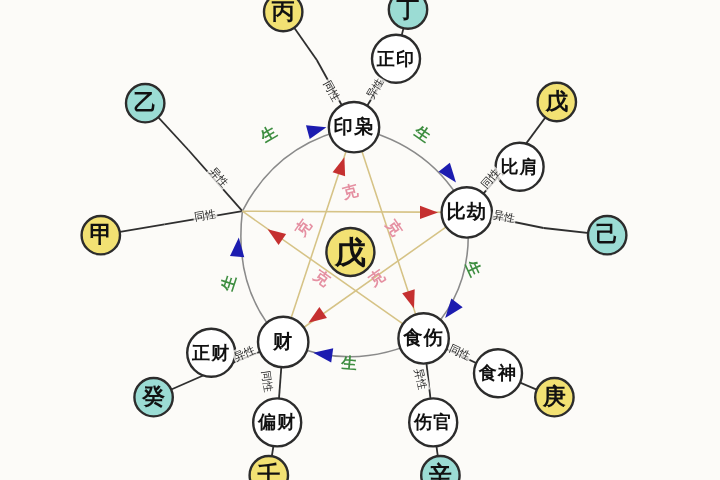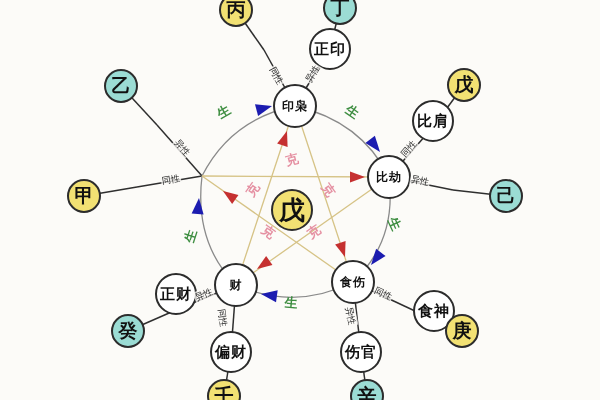--- a/index.html
+++ b/index.html
@@ -8,21 +8,21 @@
     background:#fcfbf8;
     font-family:"DejaVu Sans","Liberation Sans",sans-serif;
   }
   #wires{position:absolute;left:0;top:0;z-index:1;}
   .node{
     position:absolute;z-index:2;border-radius:50%;
     background:#ffffff;border:2px solid #2c2c2c;
     display:flex;align-items:center;justify-content:center;
     color:#111;font-weight:bold;box-sizing:border-box;
   }
-  .node.main{width:44px;height:44px;font-size:12px;letter-spacing:1px;}
+  .node.main{width:44px;height:44px;font-size:16px;letter-spacing:1px;}
   .node.god{width:42px;height:42px;font-size:15px;letter-spacing:1px;}
   .node.stem{width:34px;height:34px;font-size:19px;}
   .node.yang{background:#f2e173;}
   .node.yin{background:#9bdcd4;}
   .node.center{width:42px;height:42px;background:#f2e173;font-size:26px;z-index:3;}
   .lbl{
     position:absolute;z-index:4;white-space:nowrap;
     transform-origin:center center;color:#222;
   }
   .lbl.pol{font-size:9px;background:rgba(252,251,248,.75);padding:0 1px;}
@@ -96,24 +96,24 @@
   </svg>
 
   <div class="node center" style="left:271px;top:189px">戊</div>
 
   <div class="node main" style="left:273px;top:84px">印枭</div>
   <div class="node main" style="left:367px;top:155px">比劫</div>
   <div class="node main" style="left:214px;top:263px">财</div>
   <div class="node main" style="left:331px;top:260px">食伤</div>
 
   <div class="node god" style="left:309px;top:28px">正印</div>
-  <div class="node god" style="left:412px;top:100px">比肩</div>
+  <div class="node god" style="left:412px;top:118px">比肩</div>
   <div class="node god" style="left:155px;top:273px">正财</div>
   <div class="node god" style="left:210px;top:331px">偏财</div>
-  <div class="node god" style="left:413px;top:290px">食神</div>
+  <div class="node god" style="left:394px;top:290px">食神</div>
   <div class="node god" style="left:340px;top:331px">伤官</div>
 
   <div class="node stem yang" style="left:219px;top:-7px">丙</div>
   <div class="node stem yin" style="left:323px;top:-9px">丁</div>
   <div class="node stem yin" style="left:104px;top:69px">乙</div>
   <div class="node stem yang" style="left:67px;top:179px">甲</div>
   <div class="node stem yang" style="left:447px;top:68px">戊</div>
   <div class="node stem yin" style="left:489px;top:179px">己</div>
   <div class="node stem yin" style="left:111px;top:314px">癸</div>
   <div class="node stem yang" style="left:207px;top:379px">壬</div>

